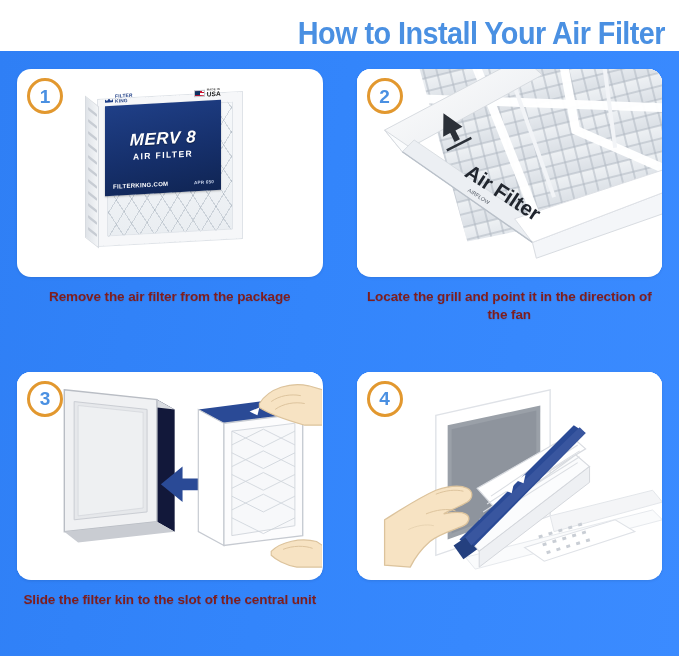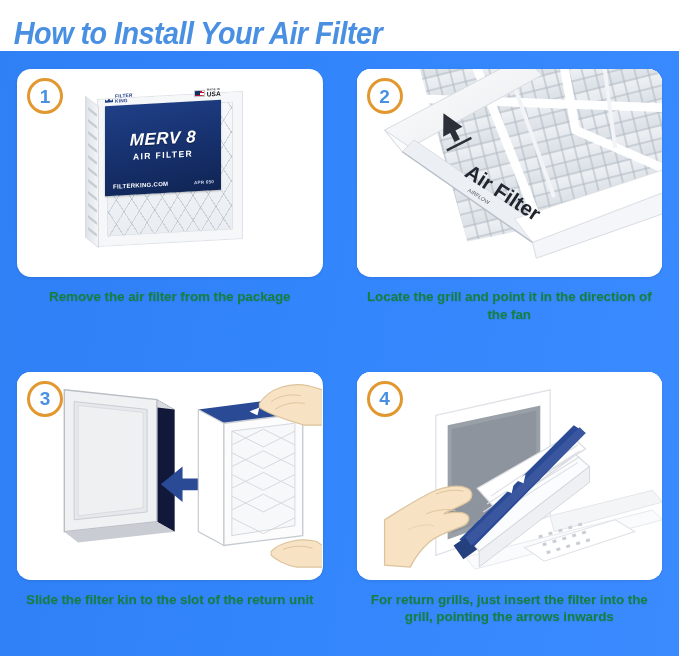--- a/index.html
+++ b/index.html
@@ -6,21 +6,21 @@
   body{
     width:679px;height:656px;overflow:hidden;
     font-family:"Liberation Sans",sans-serif;
     background:#ffffff;
   }
   .poster{position:relative;width:679px;height:656px;overflow:hidden;background:#ffffff;}
 
   
   .title-bar{
     position:absolute;left:0;top:0;width:679px;height:68px;
-    background:#ffffff;display:flex;align-items:center;justify-content:flex-start;font-style:italic;
+    background:#ffffff;display:flex;align-items:center;justify-content:flex-end;
   }
   .title{
     font-family:"Liberation Sans",sans-serif;
     font-weight:bold;font-size:31px;letter-spacing:-0.6px;
     color:#4a90e2;white-space:nowrap;
     transform:scaleX(0.93);
   }
 
   
   .blue-field{
@@ -41,21 +41,21 @@
     box-shadow:0 1px 3px rgba(0,0,0,0.10);
   }
   .badge{
     position:absolute;left:10px;top:9px;width:36px;height:36px;border-radius:50%;
     background:#ffffff;border:3px solid #e2982f;box-sizing:border-box;
     display:flex;align-items:center;justify-content:center;
     font-size:19px;font-weight:bold;color:#4a90e2;z-index:9;
     line-height:1;
   }
   .caption{
-    margin-top:11px;text-align:center;color:#15803d;
+    margin-top:11px;text-align:center;color:#7f1d1d;
     font-size:13.5px;font-weight:bold;line-height:1.33;
     letter-spacing:-0.1px;
     text-shadow:0 1px 1px rgba(0,0,0,0.08);
   }
 
   
   .art{position:absolute;inset:0;}
   .s1-wrap{position:absolute;left:62px;top:14px;width:180px;height:180px;}
   .s1-body{
     position:absolute;left:18px;top:12px;width:146px;height:148px;
@@ -328,21 +328,21 @@
               <path d="M258 30 C266 24 278 22 288 24" fill="none" stroke="#dcc39c" stroke-width="1"></path>
               <path d="M262 38 C270 32 282 30 292 32" fill="none" stroke="#dcc39c" stroke-width="1"></path>
             </g>
             <g fill="#f7e3c3" stroke="#dcc39c" stroke-width="1.2">
               <path d="M258 182 C268 172 288 168 304 172 L310 176 L310 198 L284 198 C272 196 262 190 258 186 Z"></path>
               <path d="M270 180 C280 176 292 176 300 179" fill="none" stroke="#dcc39c" stroke-width="1"></path>
             </g>
           </svg>
         </div>
       </div>
-      <div class="caption">Slide the filter kin to the slot of the return unit</div>
+      <div class="caption">Slide the filter kin to the slot of the central unit</div>
     </div>
 
     <div class="step">
       <div class="card">
         <div class="badge">4</div>
 
         <div class="art">
           <svg class="s4" viewBox="0 0 310 208" preserveAspectRatio="xMidYMid meet">
             <rect x="0" y="0" width="310" height="208" fill="#ffffff"></rect>
 
@@ -407,17 +407,16 @@
               <path d="M28 196 L28 150 C44 140 62 128 80 120 C92 116 104 114 112 118 C118 121 118 128 112 132
                        C104 137 94 140 88 144 C94 143 104 141 110 144 C116 147 114 154 106 157
                        C96 161 82 165 74 172 C66 179 58 190 54 198 Z" fill="#f7e3c3" stroke="#dcc39c" stroke-width="1.3"></path>
               <path d="M80 124 C90 120 100 119 108 121" fill="none" stroke="#dcc39c" stroke-width="1"></path>
               <path d="M70 144 C80 140 92 138 100 141" fill="none" stroke="#dcc39c" stroke-width="1"></path>
               <path d="M52 160 C60 156 70 154 78 156" fill="none" stroke="#e8d3b2" stroke-width="1"></path>
             </g>
           </svg>
         </div>
       </div>
-      <div class="caption">For return grills, just insert the filter into the grill, pointing the arrows inwards</div>
     </div>
 
   </div>
 </div>
 
 </body></html>

